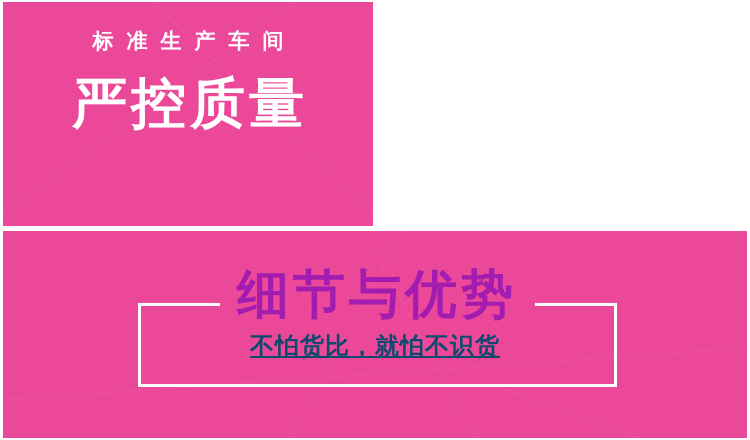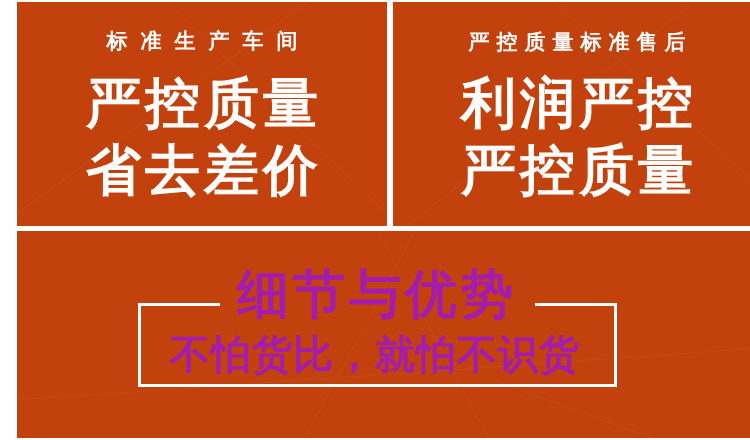--- a/index.html
+++ b/index.html
@@ -12,24 +12,23 @@
     width: 750px;
     height: 440px;
     background: #ffffff;
     overflow: hidden;
     font-family: "Liberation Sans", "DejaVu Sans", sans-serif;
     -webkit-font-smoothing: antialiased;
   }
 
   .panel {
     position: absolute;
-    background: #c2410c;
+    background: #ec4899;
     box-sizing: border-box;
     overflow: hidden;
-    margin-left: 14px;
   }
 
   
   #panel-left {
     left: 3px;
     top: 2px;
     width: 370px;
     height: 224px;
   }
   
@@ -143,57 +142,46 @@
     letter-spacing: 4px;
     text-indent: 4px;
     white-space: nowrap;
     text-align: center;
   }
   #bottom-sub {
     position: absolute;
     left: 0; right: 0;
     top: 334px;
     z-index: 3;
-    color: #a21caf;
+    color: #0c4a6e;
     font-weight: 700;
-    font-size: 40px;
+    font-size: 24px;
     line-height: 1;
     letter-spacing: 1px;
     white-space: nowrap;
     text-align: center;
+    text-decoration: underline;
   }
 </style>
 </head>
 <body>
 
 <div id="banner">
 
   <div class="panel" id="panel-left">
     <div class="watermark">
       <i style="left:-40px; top:240px; width:420px; transform:rotate(-36deg);"></i>
       <i style="left:120px; top:-30px; width:420px; transform:rotate(44deg);"></i>
     </div>
     <div class="panel-inner">
       <div class="eyebrow" id="eyebrow-left">标准生产车间</div>
       <div class="headline row1">严控质量</div>
-      <div class="headline row2">省去差价</div>
     </div>
   </div>
 
-  <div class="panel" id="panel-right">
-    <div class="watermark">
-      <i style="left:-20px; top:250px; width:420px; transform:rotate(-38deg);"></i>
-      <i style="left:140px; top:-20px; width:420px; transform:rotate(42deg);"></i>
-    </div>
-    <div class="panel-inner">
-      <div class="eyebrow" id="eyebrow-right">严控质量标准售后</div>
-      <div class="headline row1">利润严控</div>
-      <div class="headline row2">严控质量</div>
-    </div>
-  </div>
 
   <div class="panel" id="panel-bottom">
     <div class="watermark">
       <i style="left:330px; top:-60px; width:360px; transform:rotate(62deg);"></i>
       <i style="left:420px; top:-40px; width:340px; transform:rotate(118deg);"></i>
       <i style="left:-20px; top:170px; width:820px; transform:rotate(-4deg);"></i>
       <i style="left:480px; top:150px; width:300px; transform:rotate(20deg);"></i>
     </div>
   </div>
 

